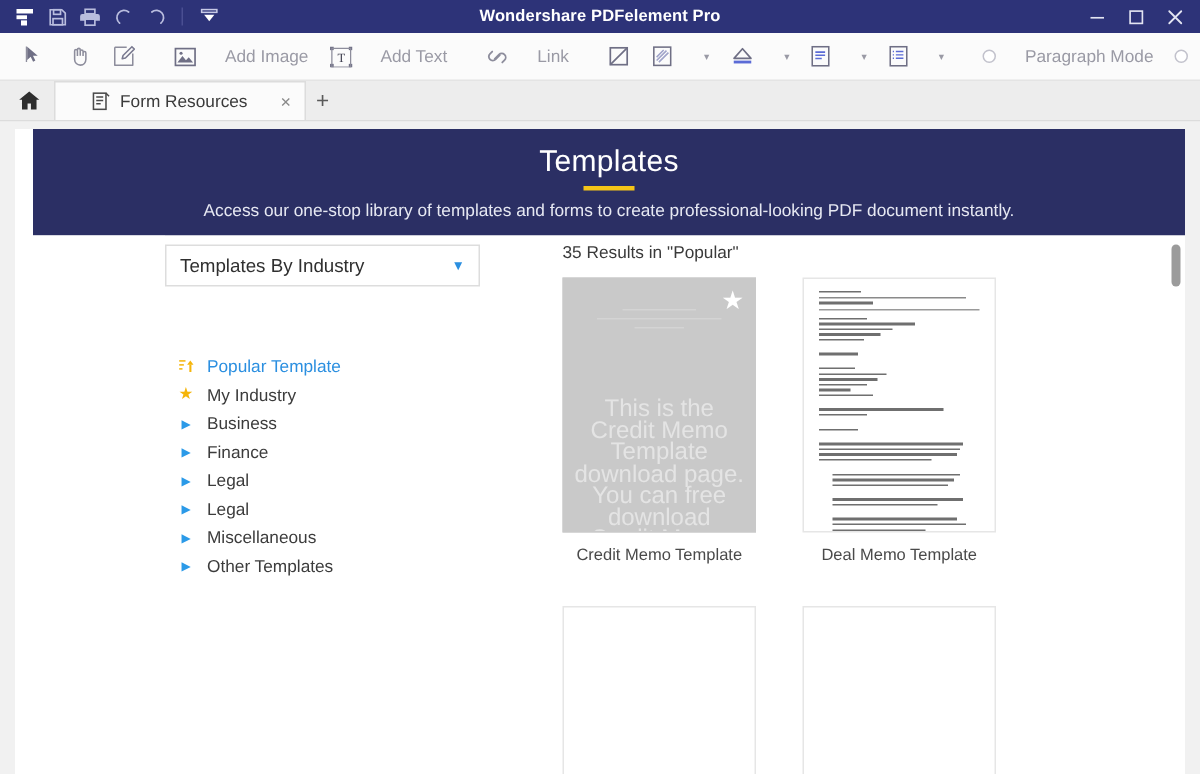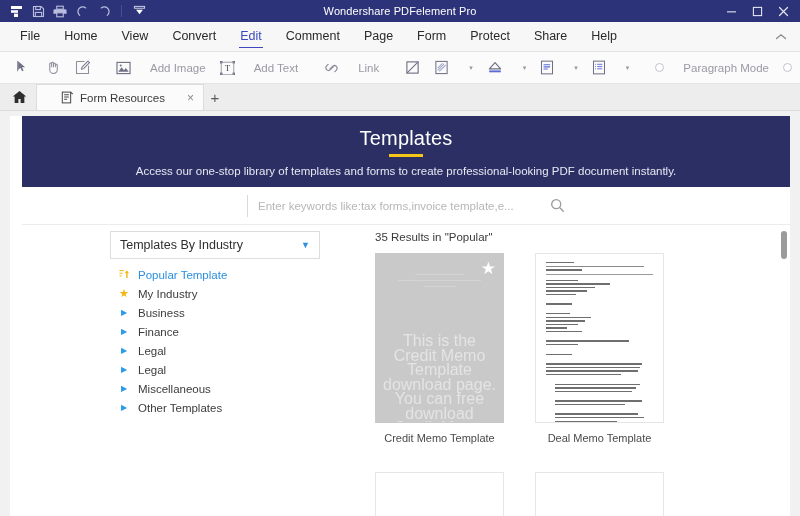--- a/index.html
+++ b/index.html
@@ -16,20 +16,21 @@
     background: #f2f2f2;
   }
 
   
   .titlebar {
     height: 22px;
     background: #2d3378;
     display: flex; align-items: center;
     flex: 0 0 22px;
     position: relative;
+    font-weight: bold;
   }
   .tb-left { display: flex; align-items: center; padding-left: 6px; gap: 2px; }
   .tb-icon {
     width: 20px; height: 18px;
     display: flex; align-items: center; justify-content: center;
     color: #c9cce6;
   }
   .tb-icon svg { display: block; }
   .tb-sep {
     width: 1px; height: 12px; background: #4a4f92; margin: 0 5px;
@@ -222,21 +223,21 @@
   .sb-item {
     display: flex; align-items: center;
     height: 19px; gap: 8px;
     padding-left: 8px;
     font-size: 11.5px; color: #3c3c3c;
   }
   .sb-item .sb-ico {
     width: 12px; flex: 0 0 12px;
     display: flex; align-items: center; justify-content: center;
   }
-  .sb-item.popular { color: #2b8fe0; }
+  .sb-item.popular { color: #2b8fe0; margin-top: 38px; }
   .tri { color: #2b9ae8; font-size: 8px; line-height: 1; }
   .star { color: #f5b50a; font-size: 11px; line-height: 1; }
 
   
   .results {
     flex: 1 1 auto;
     padding: 6px 0 0 55px;
     position: relative;
     overflow: hidden;
   }
@@ -364,38 +365,20 @@
           </svg>
       </div>
       <div class="win-btn">
         <svg width="11" height="11" viewBox="0 0 11 11" fill="none" stroke="#e3e5f2" stroke-width="1.2" stroke-linecap="round">
             <path d="M1.5 1.5l8 8M9.5 1.5l-8 8"></path>
           </svg>
       </div>
     </div>
   </div>
 
-  <div class="menubar">
-    <div class="menu-item">File</div>
-    <div class="menu-item">Home</div>
-    <div class="menu-item">View</div>
-    <div class="menu-item">Convert</div>
-    <div class="menu-item active">Edit</div>
-    <div class="menu-item">Comment</div>
-    <div class="menu-item">Page</div>
-    <div class="menu-item">Form</div>
-    <div class="menu-item">Protect</div>
-    <div class="menu-item">Share</div>
-    <div class="menu-item">Help</div>
-    <div class="collapse-btn">
-      <svg width="12" height="8" viewBox="0 0 12 8" fill="none" stroke="#8b8b8b" stroke-width="1.3" stroke-linecap="round">
-          <path d="M1.5 5.5L6 1.8l4.5 3.7"></path>
-        </svg>
-    </div>
-  </div>
 
   <div class="toolbar">
     <div class="tool">
       <svg width="15" height="15" viewBox="0 0 16 16" fill="none" stroke="#8d8d9c" stroke-width="1.1">
         <path d="M1.2 1.2v9.5l2.5-2.4 1.7 3.6 1.6-.8-1.7-3.5h3.4z" fill="#6f6f85" stroke="none"></path>
         <path d="M.6 1v11"></path>
       </svg>
     </div>
     <div class="tool">
       <svg width="15" height="15" viewBox="0 0 16 16" fill="none" stroke="#8d8d9c" stroke-width="1.1" stroke-linejoin="round">
@@ -521,31 +504,20 @@
 
   <div class="content">
     <div class="page">
 
       <div class="banner">
         <div class="banner-title">Templates</div>
         <div class="banner-rule"></div>
         <div class="banner-sub">Access our one-stop library of templates and forms to create professional-looking PDF document instantly.</div>
       </div>
 
-      <div class="searchrow">
-        <div class="searchbox">
-          <input type="text" placeholder="Enter keywords like:tax forms,invoice template,e..." style="">
-          <span class="search-icon">
-            <svg width="15" height="15" viewBox="0 0 16 16" fill="none" stroke="#9a9a9a" stroke-width="1.4">
-              <circle cx="6.6" cy="6.6" r="4.8"></circle>
-                <path d="M10.2 10.2l4 4" stroke-linecap="round"></path>
-            </svg>
-          </span>
-        </div>
-      </div>
 
       <div class="body">
         <div class="left-pad"></div>
 
         <div class="sidebar">
           <div class="sb-head">
             <span>Templates By Industry</span>
             <span class="sb-caret">▼</span>
           </div>
           <div class="sb-list">

